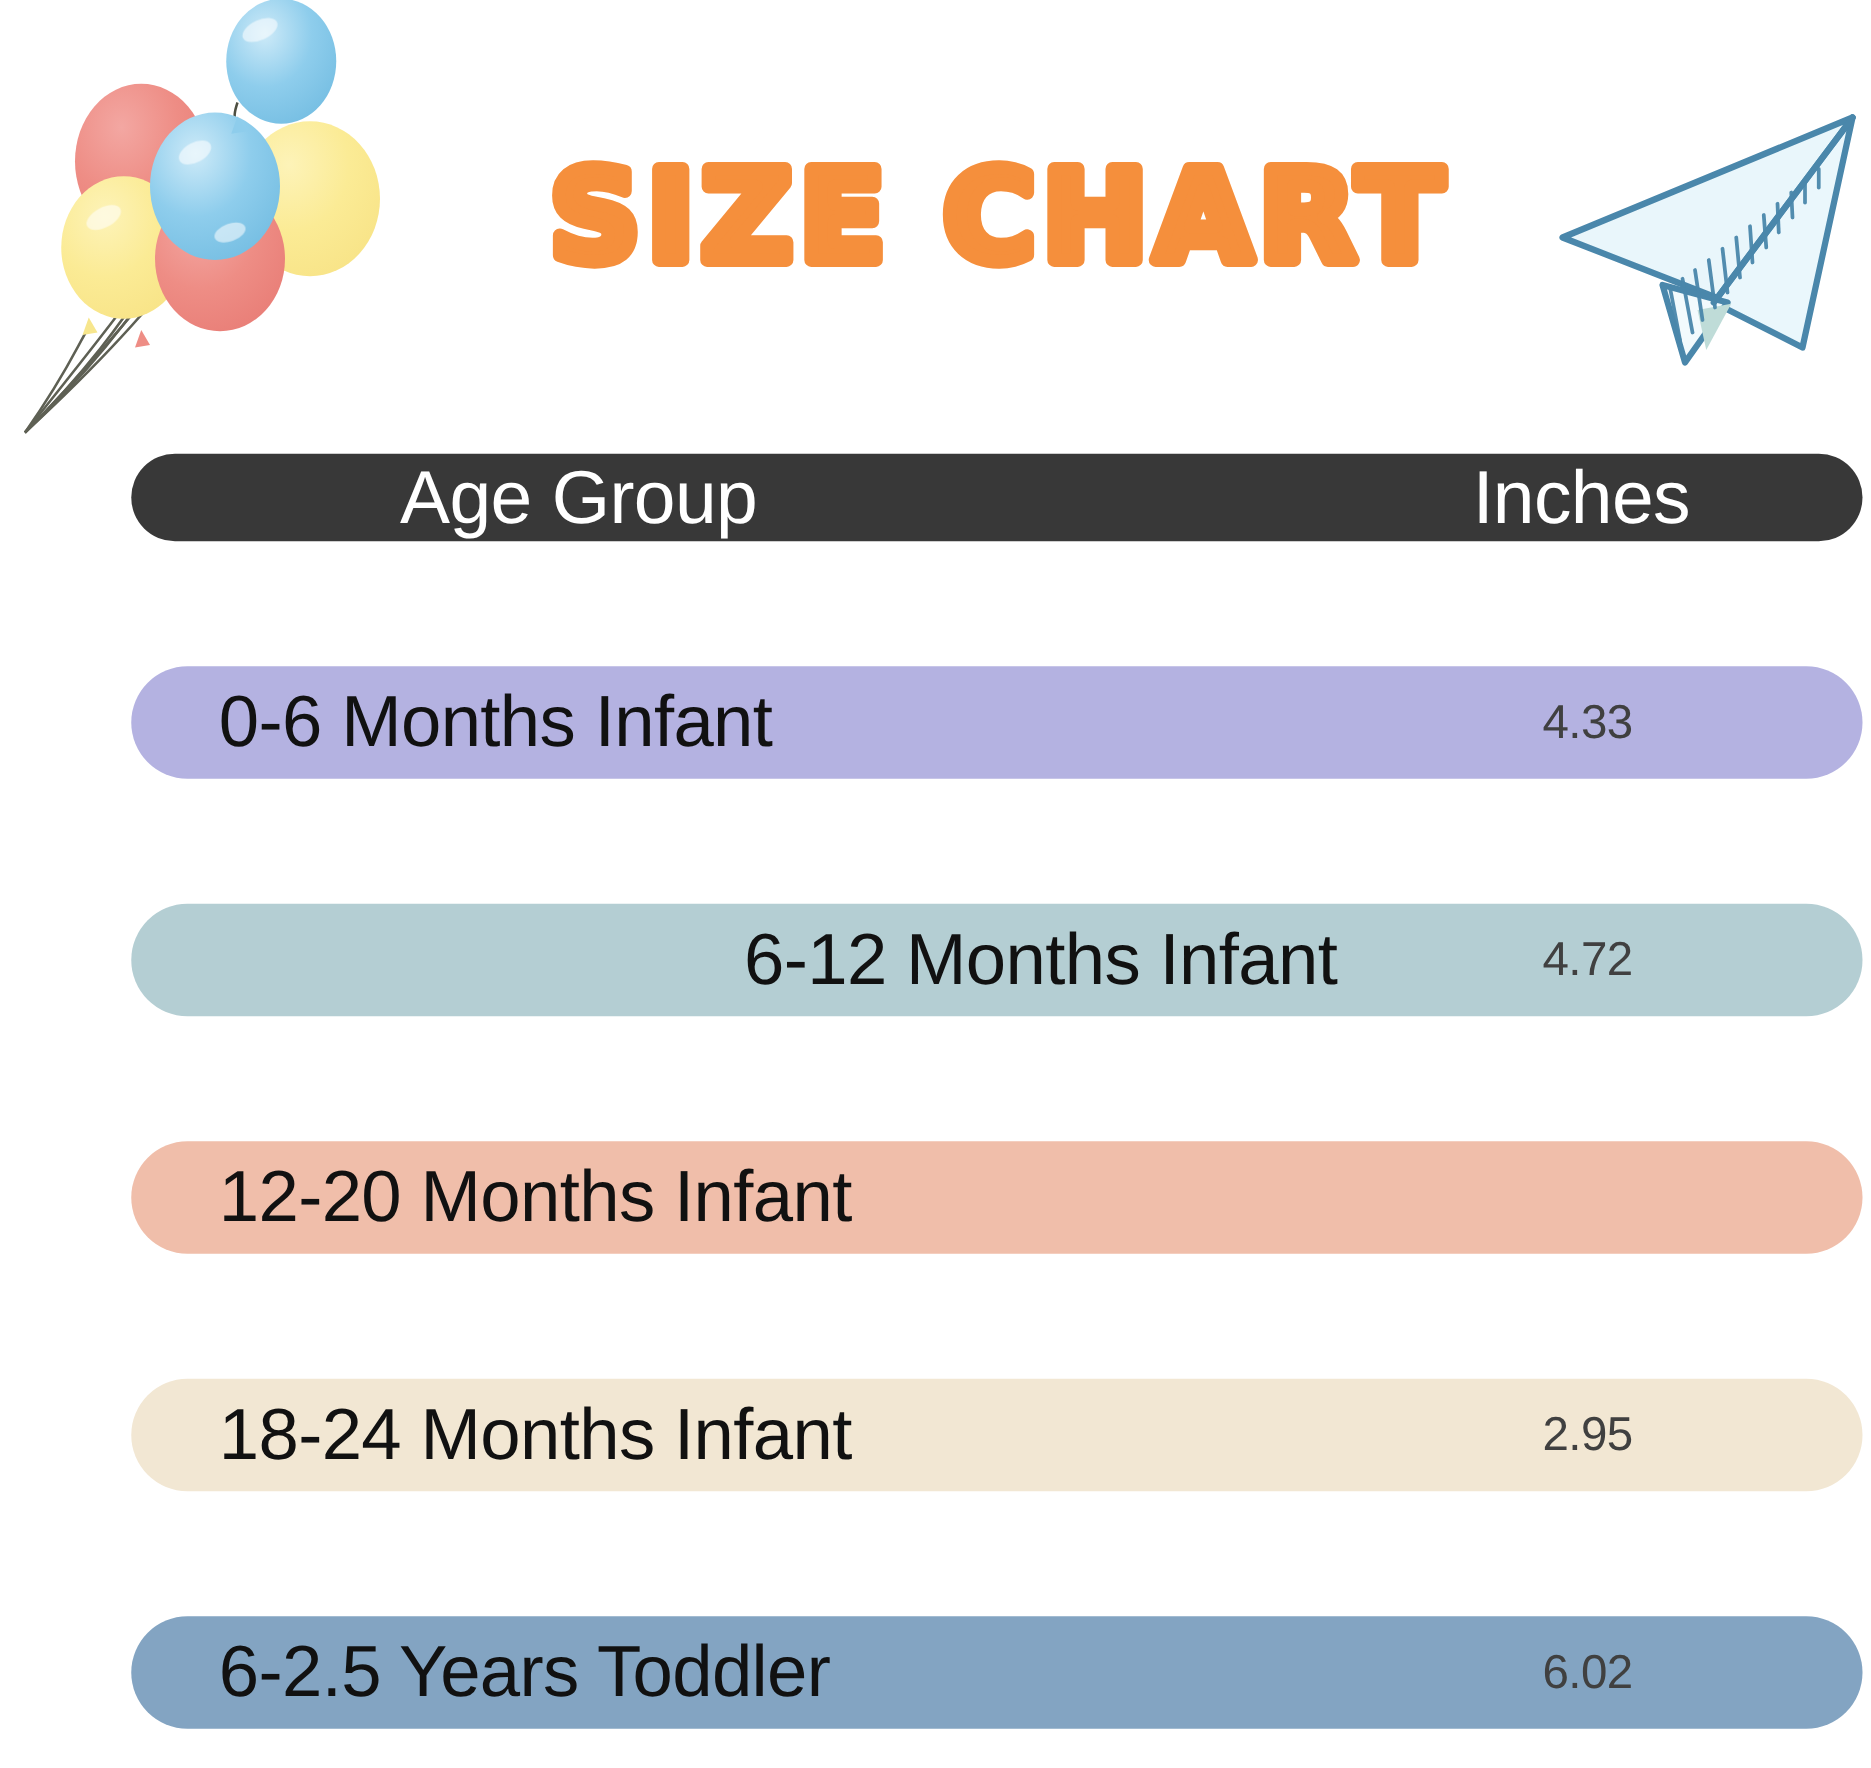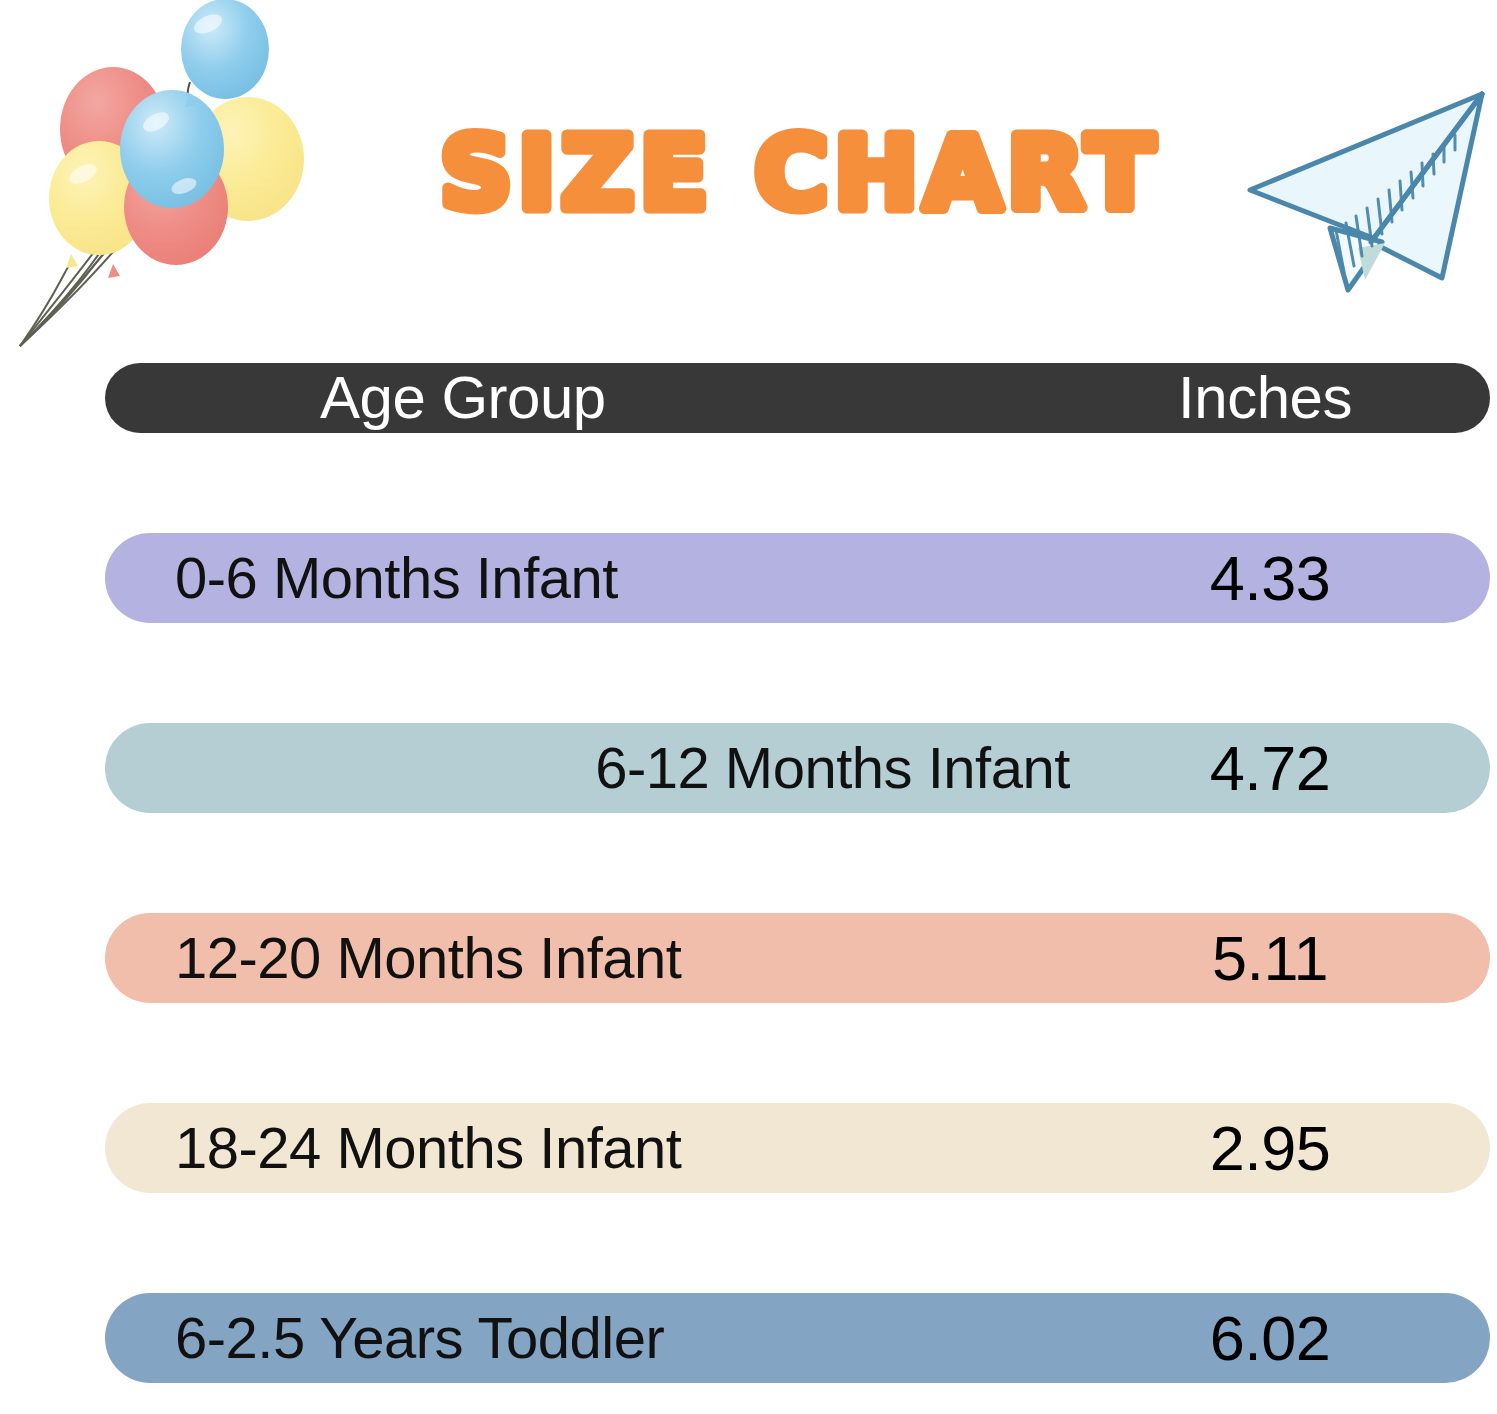--- a/index.html
+++ b/index.html
@@ -72,23 +72,23 @@
     line-height: 1;
     color: #111111;
     letter-spacing: -0.5px;
     white-space: nowrap;
   }
   .cell-inches {
     position: absolute;
     left: 1000px;
     width: 330px;
     text-align: center;
-    font-size: 63px;
+    font-size: 38px;
     line-height: 1;
-    color: #000000;
+    color: #404040;
     letter-spacing: -0.5px;
     white-space: nowrap;
   }
 
   
   #table-header {
     background: #383838;
     height: 70px;
     border-radius: 46px;
   }
@@ -217,21 +217,20 @@
 
   <div class="chart-row data" style="background: rgb(180, 206, 211); justify-content: center;">
     <span class="cell-age">6-12 Months Infant</span>
     <span class="cell-inches">4.72</span>
   </div>
 
   <div class="row-spacer"></div>
 
   <div class="chart-row data" style="background: rgb(240, 190, 170);">
     <span class="cell-age">12-20 Months Infant</span>
-    <span class="cell-inches">5.11</span>
   </div>
 
   <div class="row-spacer"></div>
 
   <div class="chart-row data" style="background: rgb(242, 231, 211);">
     <span class="cell-age">18-24 Months Infant</span>
     <span class="cell-inches">2.95</span>
   </div>
 
   <div class="row-spacer"></div>

